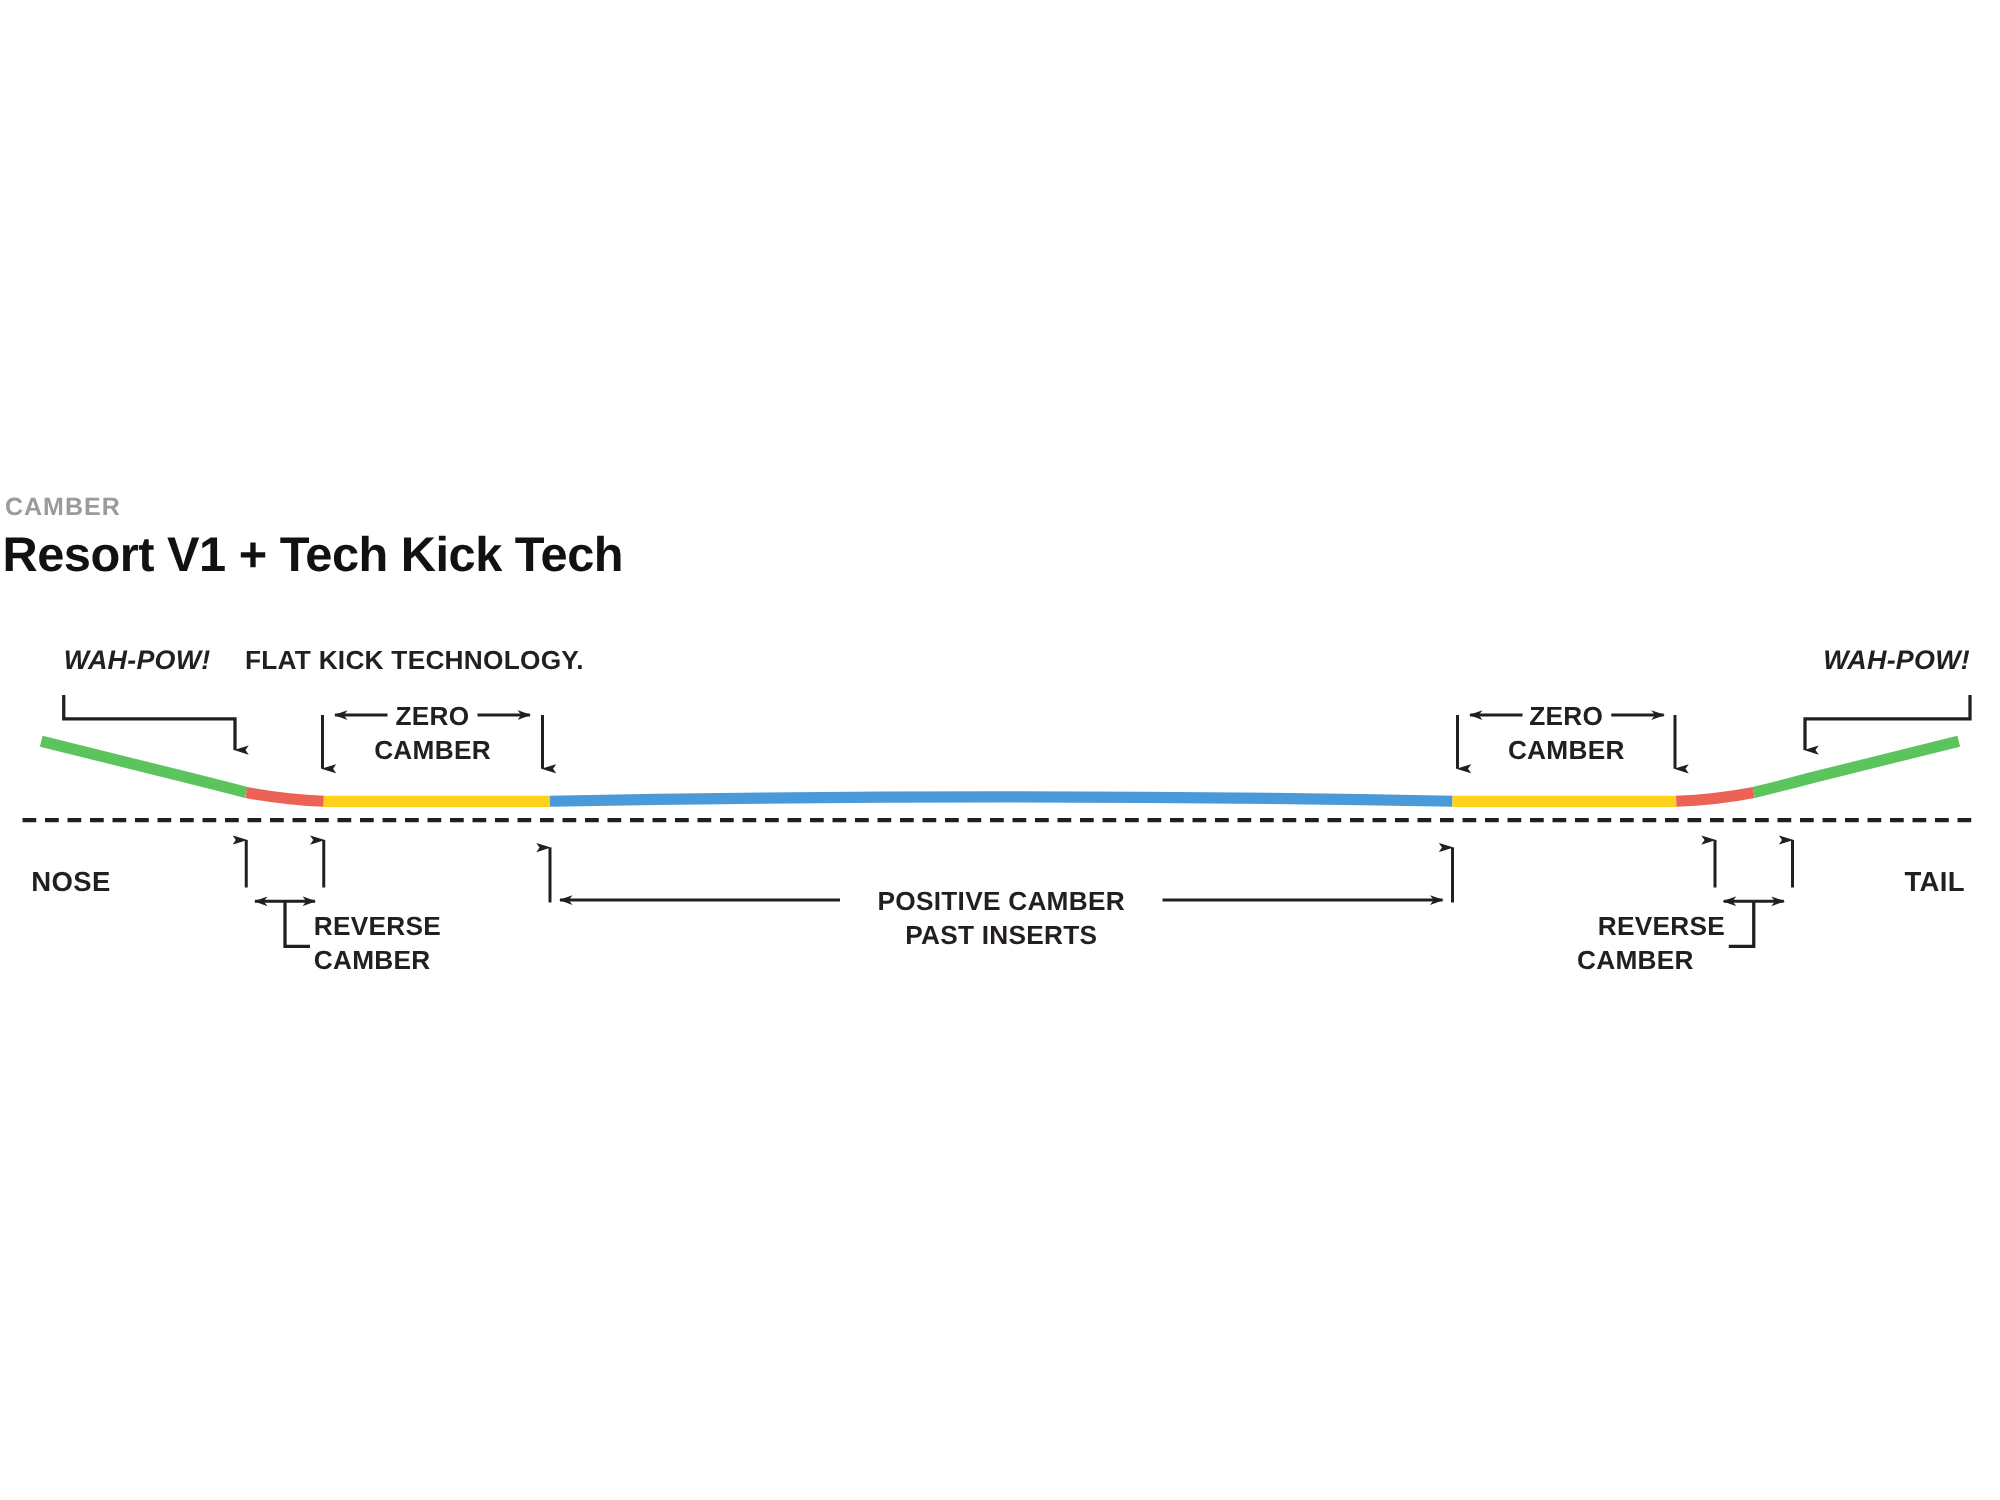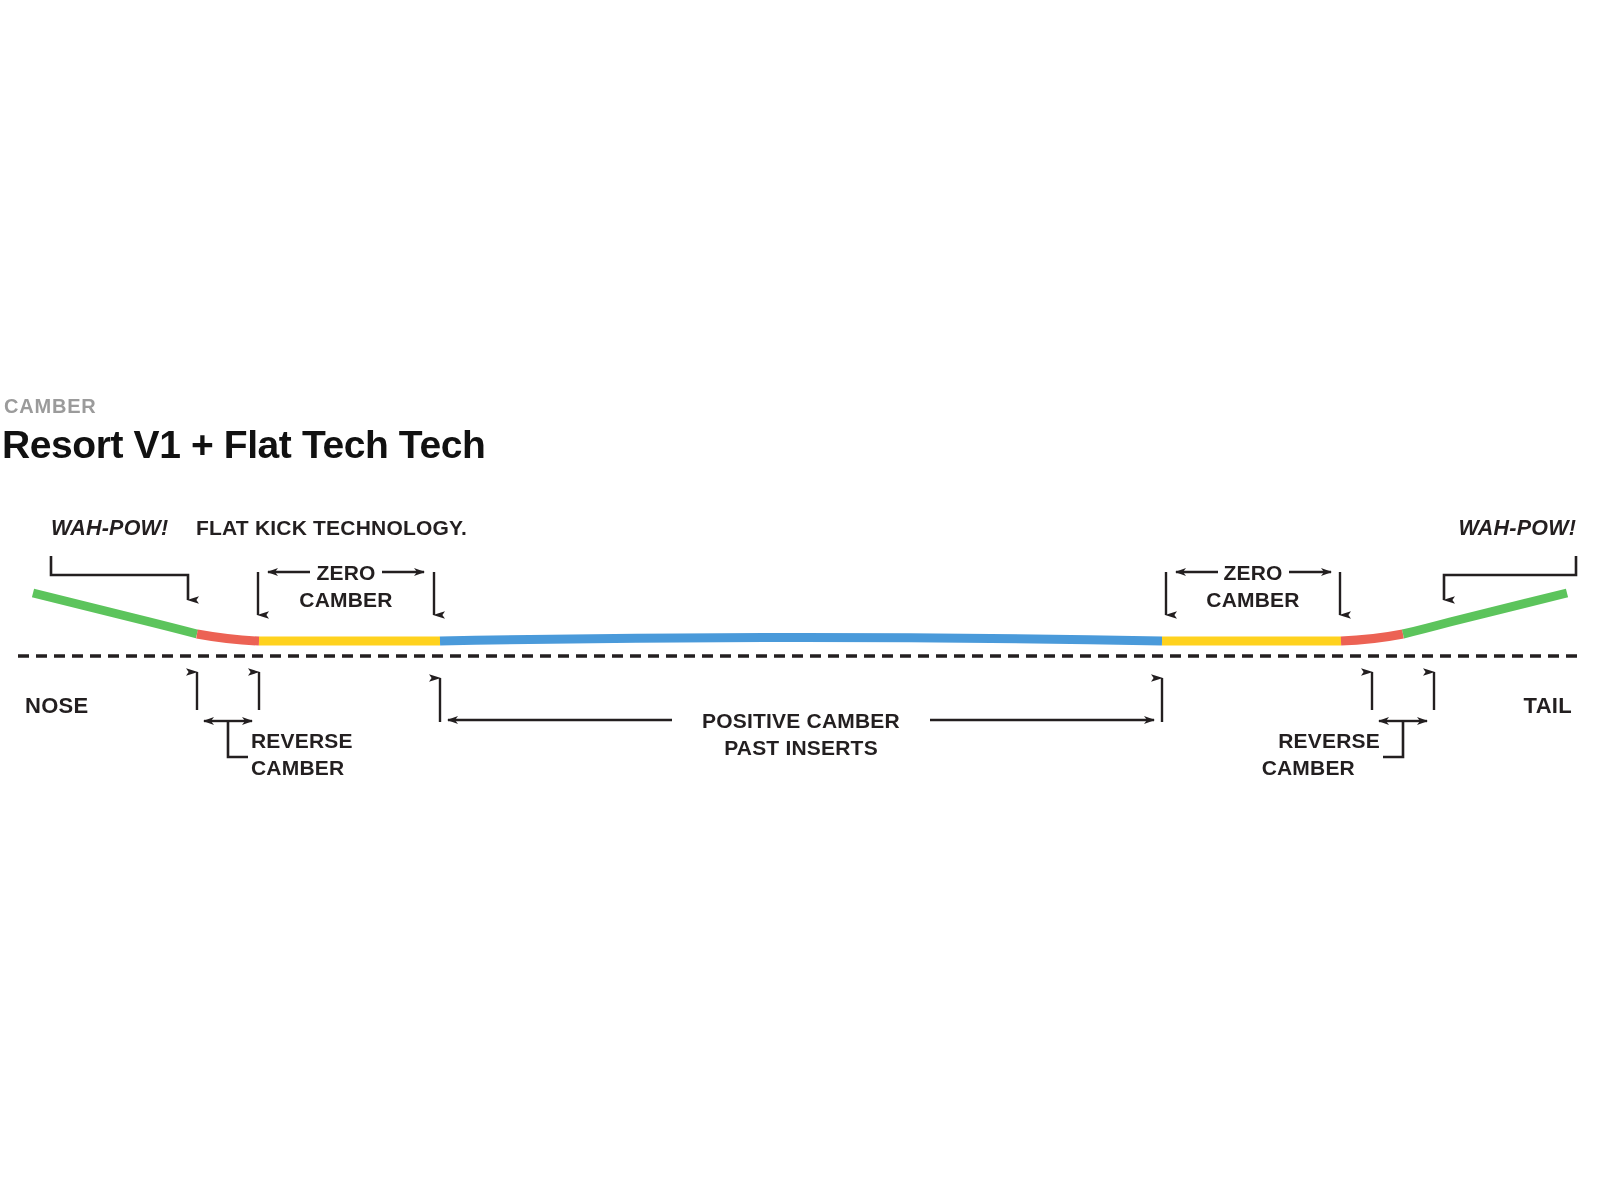--- a/index.html
+++ b/index.html
@@ -100,21 +100,21 @@
     stroke-linecap: butt;
   }
 </style>
 </head>
 <body>
 
 <div id="stage">
 
   <div class="eyebrow">CAMBER</div>
 
-  <div class="page-title">Resort V1 + Flat Tech Tech</div>
+  <div class="page-title">Resort V1 + Tech Kick Tech</div>
 
   <svg class="diagram" viewBox="0 0 1600 1200">
 
     <defs>
       <marker id="ah-down" markerWidth="10" markerHeight="12" refX="5" refY="11" orient="auto" markerUnits="userSpaceOnUse">
         <polygon class="arrowhead" points="5,12 1.3,0 5,2.6 8.7,0"></polygon>
       </marker>
       <marker id="ah-up" markerWidth="10" markerHeight="12" refX="5" refY="11" orient="auto" markerUnits="userSpaceOnUse">
         <polygon class="arrowhead" points="5,12 1.3,0 5,2.6 8.7,0"></polygon>
       </marker>

